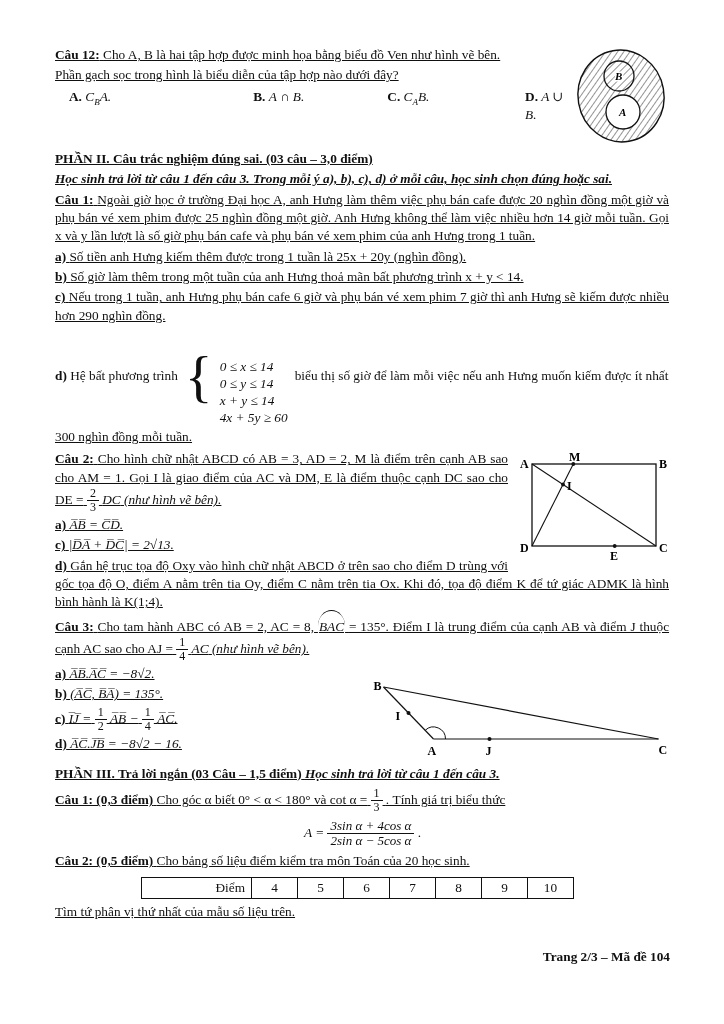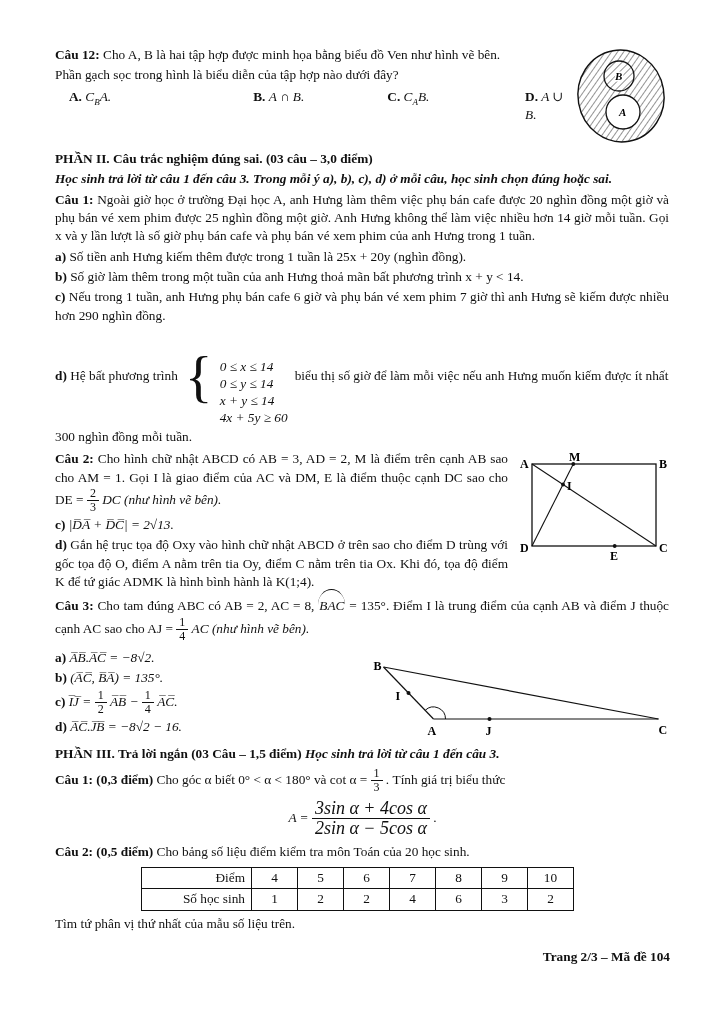--- a/index.html
+++ b/index.html
@@ -4,21 +4,21 @@
 <style>
   * { box-sizing: border-box; }
   html,body { margin:0; padding:0; background:#ffffff; }
   .page {
     position:relative; width:724px; height:1024px; background:#fff;
     padding:46px 54px 0 55px; overflow:hidden;
     font-family:"Liberation Serif","DejaVu Serif",serif;
     font-size:13.3px; line-height:1.38; color:#101010;
   }
   p { margin:0; }
-  .line { margin:0 1px 2px 0; }
+  .line { margin:0 1px 2px 0;text-decoration:underline; }
   .just { text-align:justify; }
   .b { font-weight:bold; }
   .i { font-style:italic; }
   .bi { font-weight:bold; font-style:italic; }
   .math { font-style:italic; }
   sub { font-size:9px; }
   .mt4 { margin-top:4px; } .mt6 { margin-top:6px; }
 
   
   .q12-opts { display:flex; margin:3px 0 6px 14px;gap:32px; }
@@ -36,27 +36,27 @@
   .frac .den { display:block; padding:0 3px; }
 
   
   .d-row { display:flex; align-items:center; gap:7px; margin:2px 0; }
   .brace { font-size:58px; line-height:70px; font-weight:400; flex:0 0 auto; }
   .sys { flex:0 0 auto;margin-top:31px; }
   .sys .sline { line-height:17px; }
   .d-post { flex:1 1 auto; }
 
   
-  .q3-flex { display:flex; align-items:flex-end; }
+  .q3-flex { display:flex; align-items:flex-start; }
   .q3-opts { width:308px; flex:0 0 auto; }
   .trifig { flex:1 1 auto; margin-top:14px; }
 
   
   .eq { text-align:center; margin:5px 0 3px 0; }
-  .eq .frac { font-size:18px; }
+  .eq .frac { font-size:13px; }
 
   
   .score-table { border-collapse:collapse; margin:6px 0 4px 86px; }
   .score-table td { border:1px solid #111; padding:1px 6px; text-align:center; min-width:46px; height:20px; }
   .score-table td.rowhead { text-align:right; min-width:110px; }
 
   .footer { position:absolute; right:54px; top:948px; font-weight:bold; }
 </style>
 </head>
 <body>
@@ -157,33 +157,37 @@
         <text class="fig-label" x="141" y="100">C</text>
       </svg>
       <p class="line just">
         <span class="b">Câu 2:</span>
         <span>Cho hình chữ nhật ABCD có AB = 3, AD = 2, M là điểm trên cạnh AB sao cho AM = 1. Gọi I là giao điểm của AC và DM, E là điểm thuộc cạnh DC sao cho DE =</span>
         <span class="frac"><span class="num">2</span><span class="den">3</span></span>
         <span class="math">DC</span>
         <span class="i">(như hình vẽ bên).</span>
       </p>
       <p class="line">
+        <span class="b">a)</span>
+        <span class="math">A̅B̅ = C̅D̅.</span>
+      </p>
+      <p class="line">
         <span class="b">c)</span>
         <span class="math">|D̅A̅ + D̅C̅| = 2√13.</span>
       </p>
       <p class="line just">
         <span class="b">d)</span>
         <span>Gắn hệ trục tọa độ Oxy vào hình chữ nhật ABCD ở trên sao cho điểm D trùng với gốc tọa độ O, điểm A nằm trên tia Oy, điểm C nằm trên tia Ox. Khi đó, tọa độ điểm K để tứ giác ADMK là hình bình hành là K(1;4).</span>
       </p>
     </div>
 
     <div class="mt6" style="clear:both;">
       <p class="line just">
         <span class="b">Câu 3:</span>
-        <span>Cho tam đúng ABC có AB = 2, AC = 8,</span>
+        <span>Cho tam hành ABC có AB = 2, AC = 8,</span>
         <span class="math" style="position:relative; border-top:1.2px solid #111; border-radius:60% 60% 0 0; padding:8px 1px;">BAC</span>
         <span>= 135°. Điểm I là trung điểm của cạnh AB và điểm J thuộc cạnh AC sao cho AJ =</span>
         <span class="frac"><span class="num">1</span><span class="den">4</span></span>
         <span class="math">AC</span>
         <span class="i">(như hình vẽ bên).</span>
       </p>
       <div class="q3-flex">
         <div class="q3-opts">
           <p class="line">
             <span class="b">a)</span>
@@ -250,29 +254,19 @@
           <tr>
         <td class="rowhead">Điểm</td>
         <td>4</td>
         <td>5</td>
         <td>6</td>
         <td>7</td>
         <td>8</td>
         <td>9</td>
         <td>10</td>
       </tr>
-      <tr>
-        <td class="rowhead">Số học sinh</td>
-        <td>1</td>
-        <td>2</td>
-        <td>2</td>
-        <td>4</td>
-        <td>6</td>
-        <td>3</td>
-        <td>2</td>
-      </tr>
     </tbody>
       </table>
     <p class="line">Tìm tứ phân vị thứ nhất của mẫu số liệu trên.</p>
   </section>
 
   <div class="footer">Trang 2/3 – Mã đề 104</div>
 </div>
 
 </body></html>

